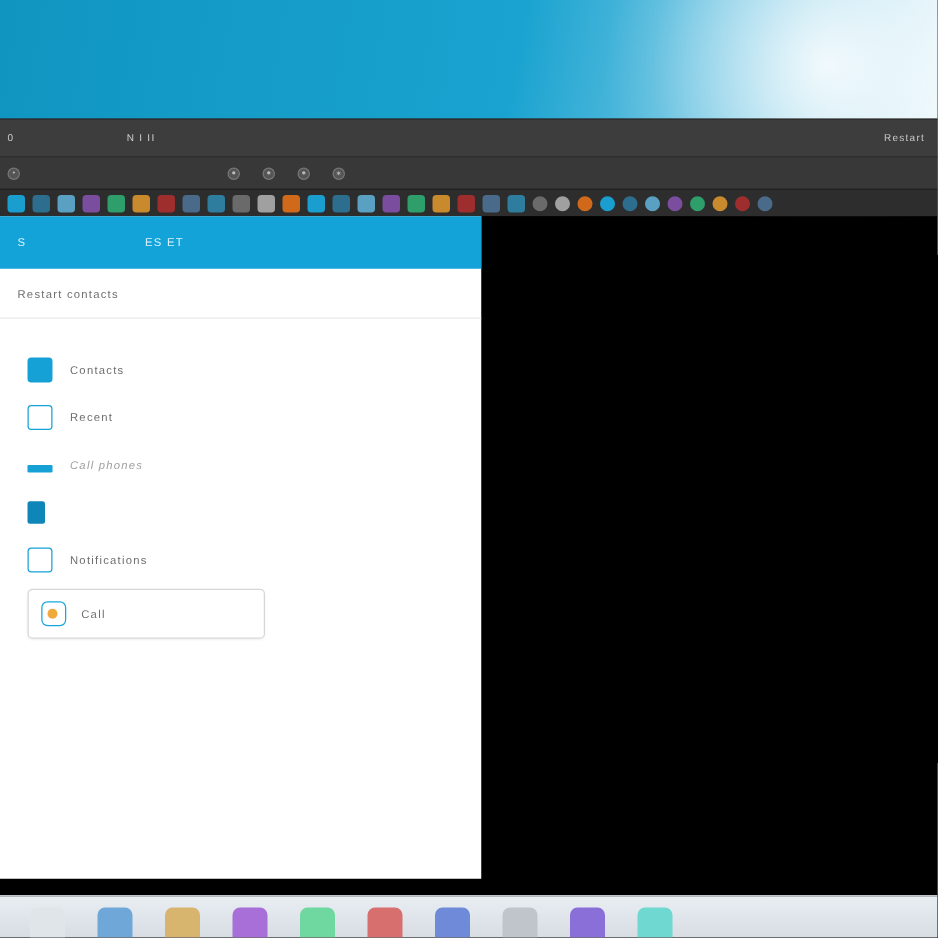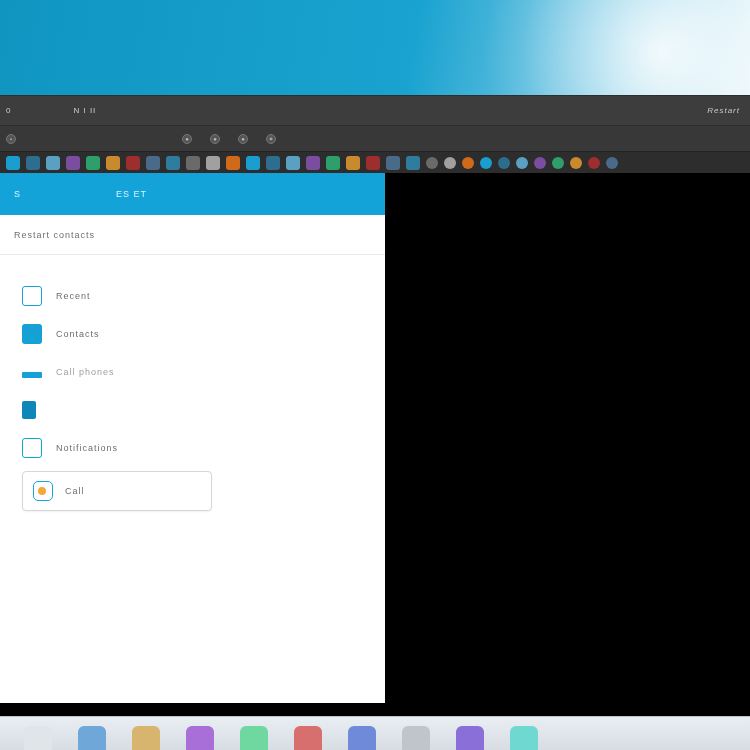--- a/index.html
+++ b/index.html
@@ -43,21 +43,20 @@
       background:#3d3d3d;
       border-top:1px solid #2e2e2e;
     }
     .title-row .tab-label{
       font-size:8px; color:#cfcfcf; letter-spacing:1px;
     }
     .title-row .tr-right{
       margin-left:auto;
       font-size:8px; color:#c9c9c9; letter-spacing:1px;
       padding-right:4px;
-      font-style:italic;
     }
     .tool-row {
       display:flex; align-items:center;
       height: 26px;
       padding: 0 6px;
       gap: 18px;
       background:#383838;
       border-top:1px solid #2c2c2c;
     }
     .tool-dot {
@@ -146,21 +145,21 @@
     }
     .li-icon.chat::after{
       content:''; position:absolute; width:8px; height:8px; border-radius:50%;
       background:#f0a93a; left:4px; top:5px;
     }
     .li-label {
       font-size:9px;
       color:#6d6d6d;
       letter-spacing:1px;
     }
-    .li-subtle .li-label { color:#a0a0a0; }
+    .li-subtle .li-label { color:#a0a0a0;font-style:italic; }
     .chat-box {
       margin-top:6px;
       height:40px;
       width:190px;
       border:1px solid #d6d6d6;
       border-radius:4px;
       display:flex; align-items:center;
       padding:0 10px;
       gap:12px;
       box-shadow:0 1px 2px rgba(0,0,0,.06);
@@ -188,21 +187,21 @@
 
 <div class="screen">
 
   <div class="sky">
     <div class="sky-glow"></div>
   </div>
 
   <div class="app-bar">
     <div class="title-row">
       <span class="tab-label">0</span>
-      <span class="tab-label" style="margin-left:52px;">N I II</span>
+      <span class="tab-label" style="margin-left:80px;">N I II</span>
       <span class="tr-right">Restart</span>
     </div>
     <div class="tool-row">
       <span class="tool-dot">•</span>
       <span style="width:130px"></span>
       <span class="tool-dot">●</span>
       <span class="tool-dot">●</span>
       <span class="tool-dot">●</span>
       <span class="tool-dot">✶</span>
     </div>
@@ -248,27 +247,27 @@
       <div class="panel-header">
         <span class="hdr-left">S</span>
         <span class="hdr-title">ES ET</span>
       </div>
       <div class="panel-search">
         <span>Restart contacts</span>
       </div>
       <div class="panel-body">
 
         <div class="list-item">
+          <span class="li-icon"></span>
+          <span class="li-label">Contacts</span>
+        </div>
+
+        <div class="list-item">
           <span class="li-icon outline"></span>
           <span class="li-label">Recent</span>
-        </div>
-
-        <div class="list-item">
-          <span class="li-icon"></span>
-          <span class="li-label">Contacts</span>
         </div>
 
         <div class="list-item li-subtle">
           <span class="li-icon bar"></span>
           <span class="li-label">Call phones</span>
         </div>
 
         <div class="list-item li-subtle">
           <span class="li-icon small"></span>
           <span class="li-label"></span>

